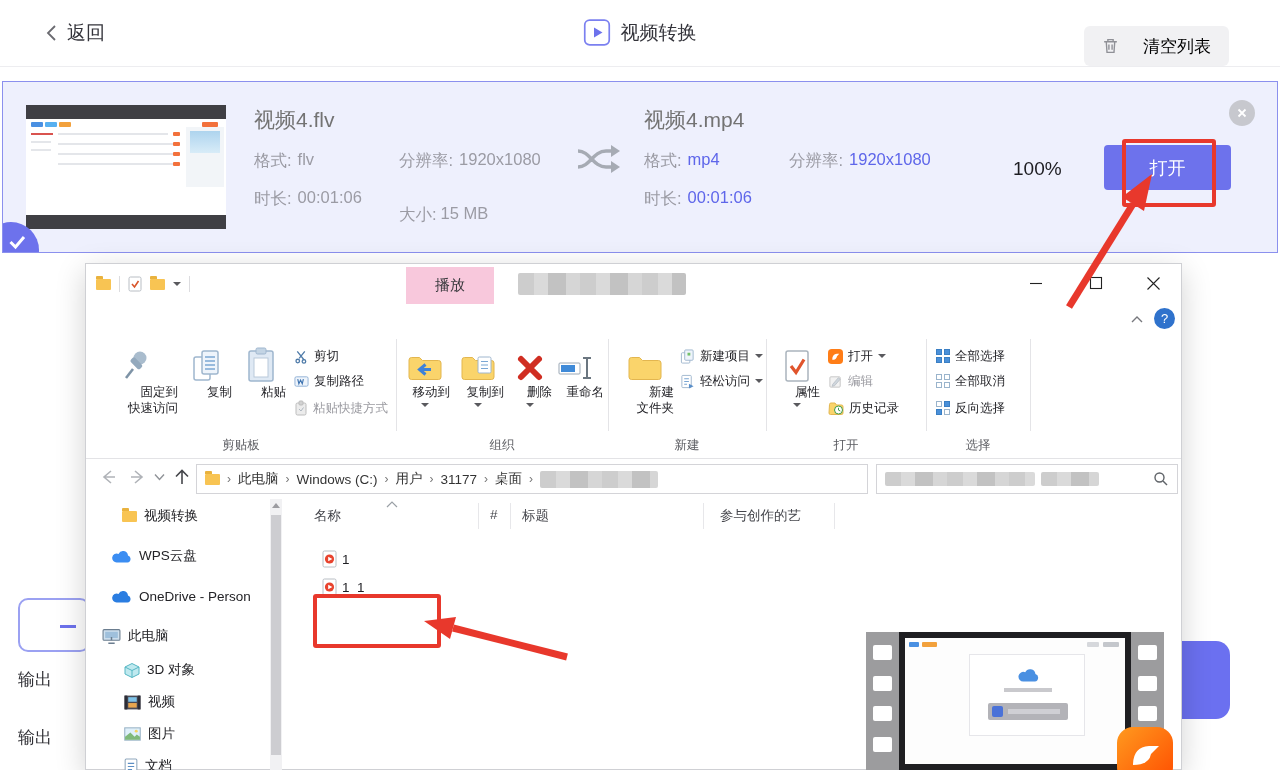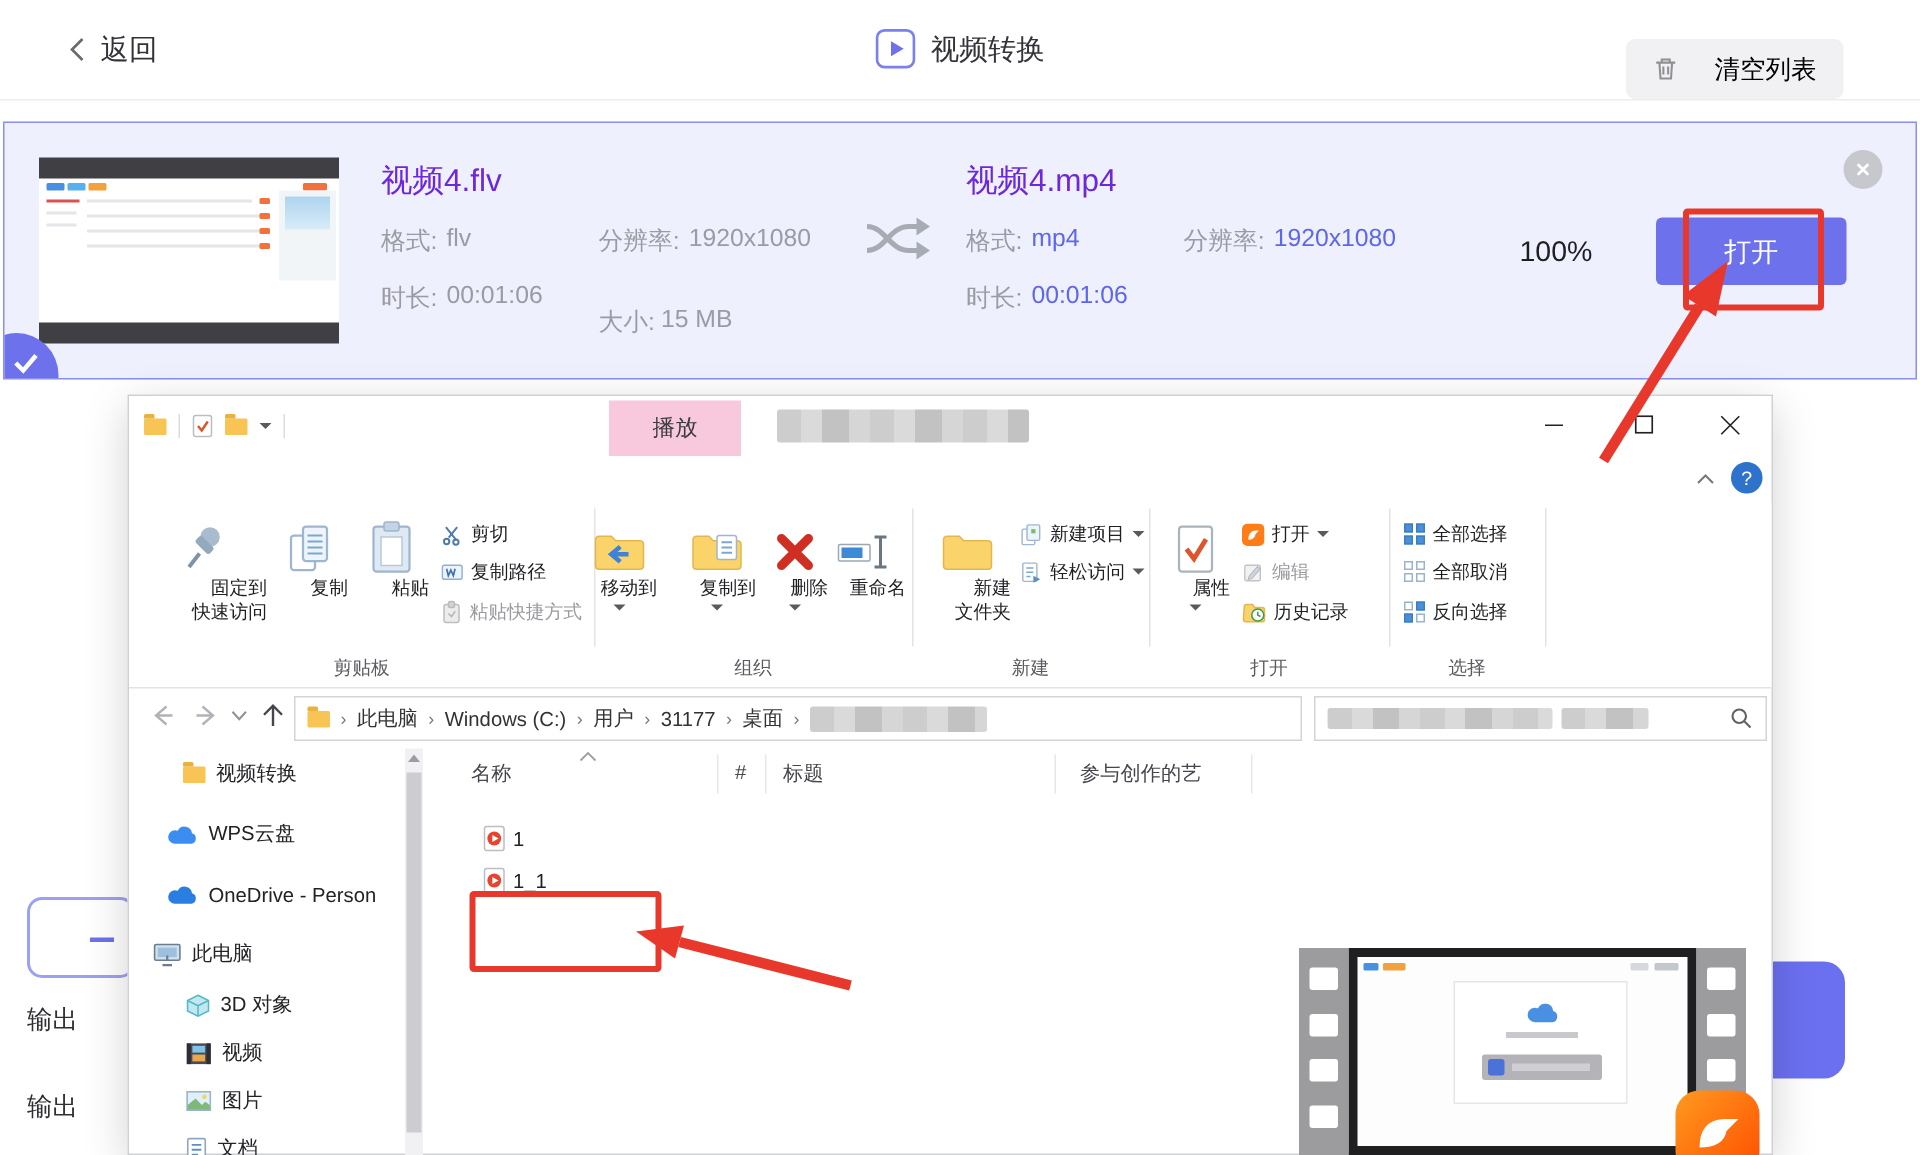--- a/index.html
+++ b/index.html
@@ -22,21 +22,21 @@
   
   .taskrow { position:absolute; left:2px; top:81px; width:1276px; height:172px; background:#eef0fd;
              border:1px solid #8b90ee; overflow:hidden; z-index:5; }
   .thumb { position:absolute; left:23px; top:23px; width:200px; height:124px; background:#3f3f44; }
   .thumb .inner { position:absolute; left:0; top:14px; right:0; bottom:14px; background:#fff; overflow:hidden; }
   .pill { position:absolute; height:5px; border-radius:1px; }
   .tline { position:absolute; height:2px; background:#e4e6ea; }
   .obtn { position:absolute; width:7px; height:4px; background:#f2713c; border-radius:1px; }
   .badge { position:absolute; left:-20px; top:140px; width:56px; height:56px; border-radius:50%;
            background:#6d72ec; }
-  .fname { position:absolute; top:24px; font-size:21px; color:#6d28d9; }
+  .fname { position:absolute; top:24px; font-size:21px; color:#737373; }
   .meta { position:absolute; font-size:16.5px; color:#9b9ba4; display:flex; gap:6px; white-space:nowrap; }
   .meta .val-purple { color:#5e66ea; }
   .progress { position:absolute; left:1010px; top:76px; font-size:19px; color:#1d1d22; }
   .openbtn { position:absolute; left:1101px; top:63px; width:127px; height:45px; background:#6d72ec;
              border-radius:4px; color:#fff; font-size:18px; display:flex; align-items:center;
              justify-content:center; cursor:pointer; }
   .rowclose { position:absolute; left:1226px; top:18px; width:26px; height:26px; border-radius:50%;
               background:#c7c8ce; display:flex; align-items:center; justify-content:center; cursor:pointer; }
 
   
@@ -335,21 +335,21 @@
       <svg width="14" height="16" viewBox="0 0 14 16">
           <rect x="2" y="3" width="10" height="12" rx="1.5" fill="#ececec" stroke="#bdbdbd"></rect>
           <rect x="5" y="1" width="4" height="4" rx="1" fill="#d2d2d2" stroke="#bdbdbd"></rect>
           <path d="M5 9 l2 2 2.5-3.5" stroke="#aeb6bf" fill="none"></path>
         </svg>
       <span>粘贴快捷方式</span>
     </div>
     <div class="gsep" style="left:310px"></div>
     <div class="grplabel" style="left:155px">剪贴板</div>
 
-    <div class="rblg" style="left:302px;width:50px">
+    <div class="rblg" style="left:314px;width:50px">
       <div class="ic">
           <svg width="36" height="32" viewBox="0 0 36 30">
             <path d="M2 7 q0-2.5 2.5-2.5 h8 l3 3 h16 q2.5 0 2.5 2.5 v14 q0 2.5-2.5 2.5 h-27 Q2 26.5 2 24z" fill="#fad46b" stroke="#e3b64f"></path>
             <path d="M24 16.5 h-10 M18.5 11.5 l-6 5 6 5" stroke="#3f82d8" stroke-width="3" fill="none"></path>
           </svg>
         </div>
       <div class="lb">移动到</div>
       <div class="caret"></div>
     </div>
     <div class="rblg" style="left:366px;width:52px">

